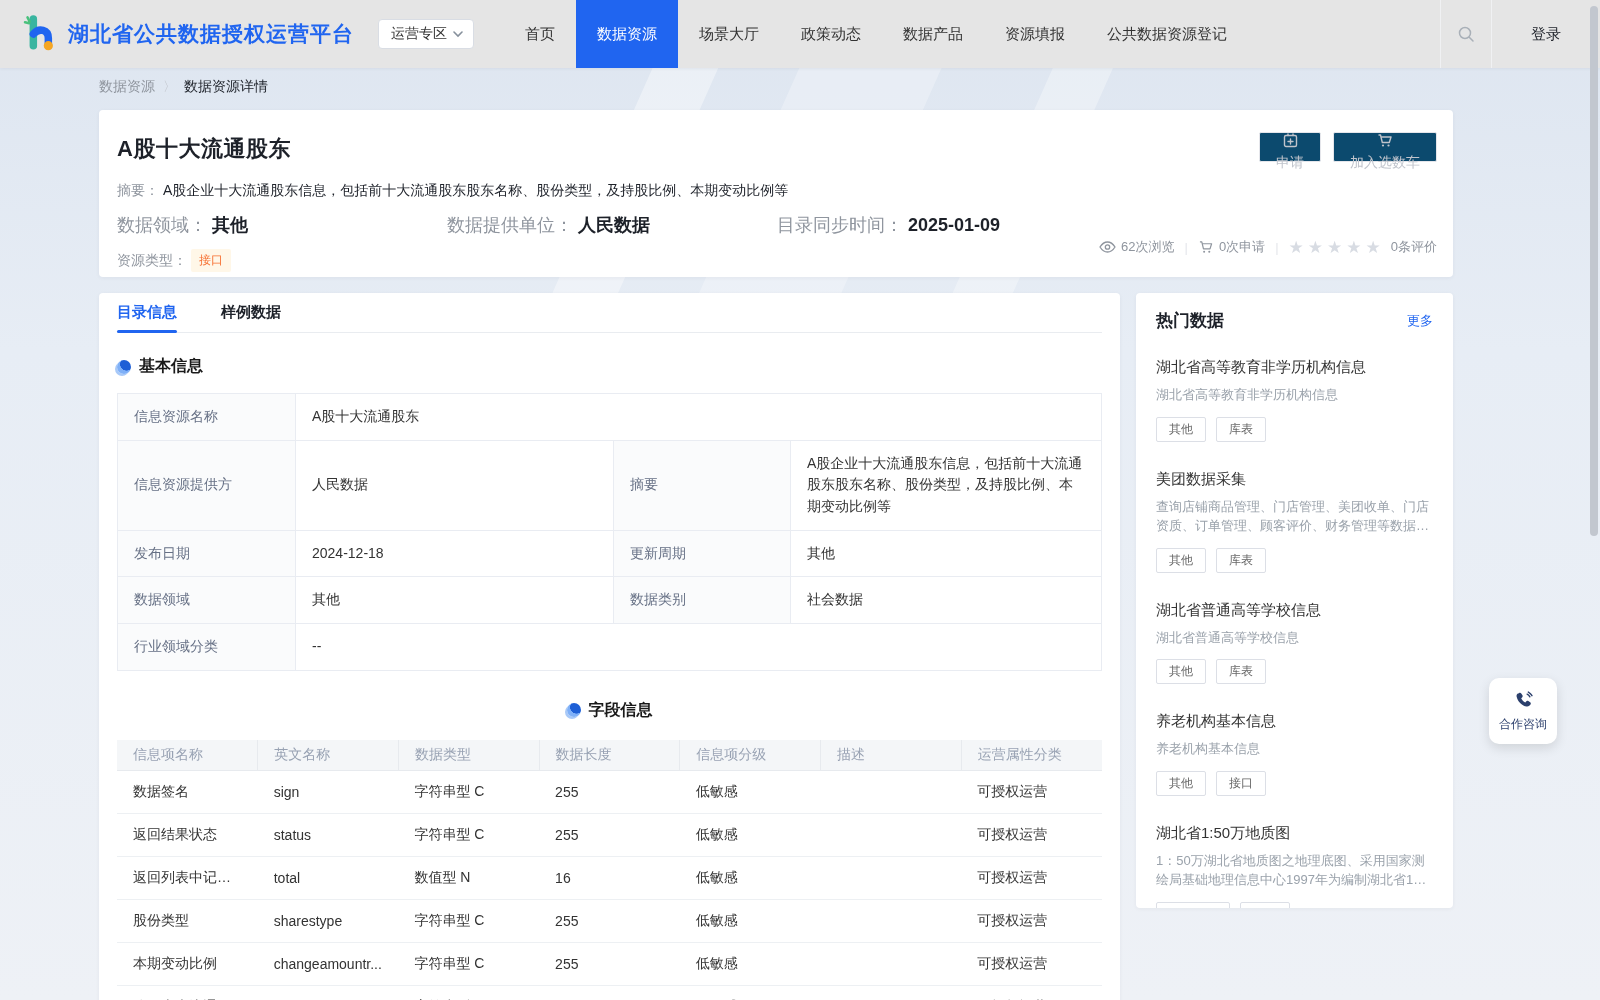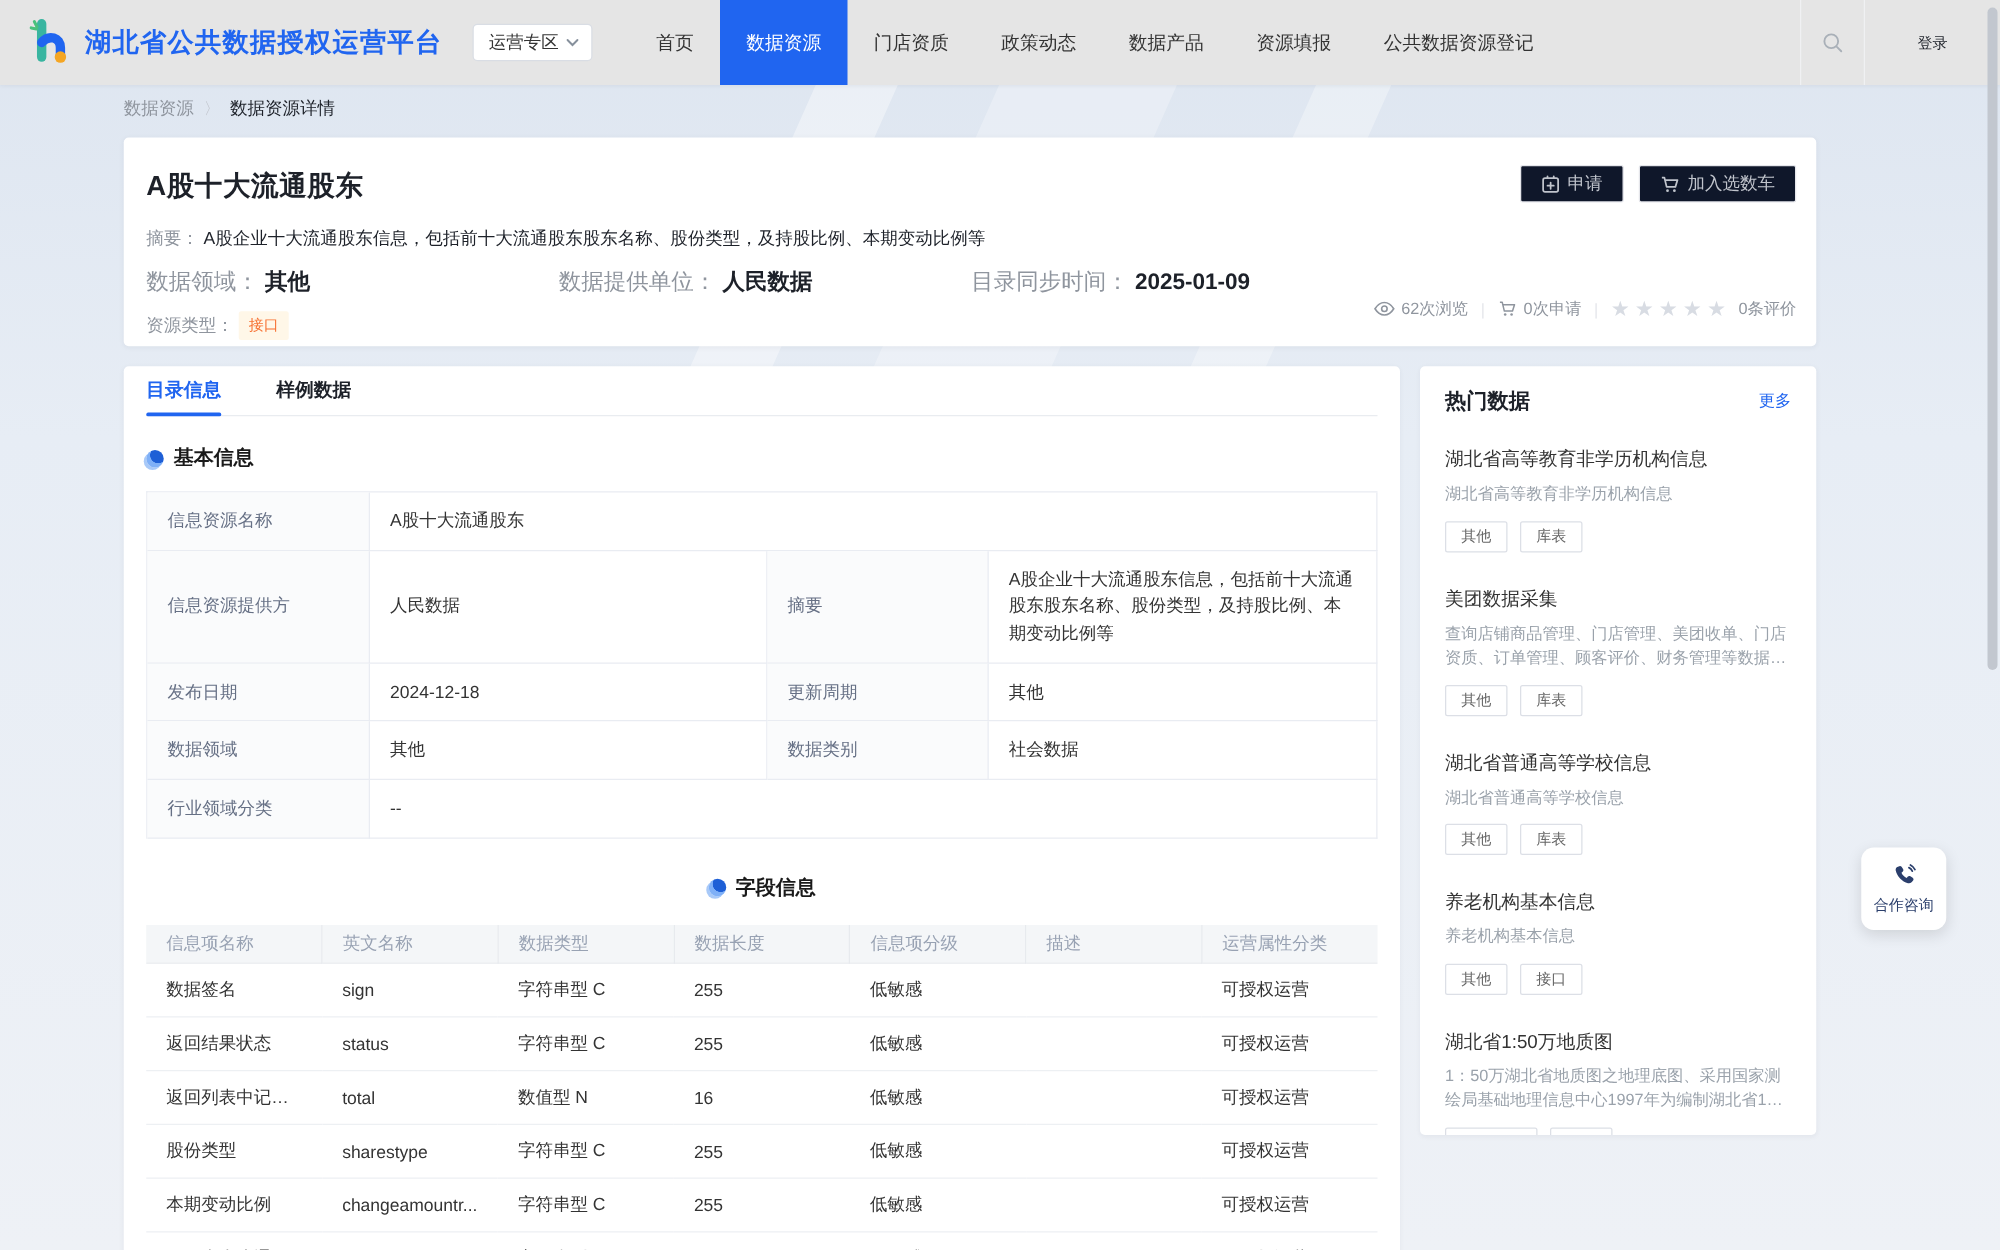--- a/index.html
+++ b/index.html
@@ -17,21 +17,21 @@
   .hdr { position:absolute; top:0; left:0; width:1600px; height:68px; background:#e5e5e5; display:flex; align-items:center; z-index:20; box-shadow:0 1px 3px rgba(31,45,61,.06); }
   .logo { display:flex; align-items:center; margin-left:20px; }
   .brand { font-size:21px; font-weight:bold; color:#2065f0; letter-spacing:1px; margin-left:8px; white-space:nowrap; }
   .zone-select { margin-left:24px; height:30px; border:1px solid #d9dde4; border-radius:4px; display:flex; align-items:center; padding:0 10px 0 12px; font-size:14px; color:#333; cursor:pointer; background:#fff; white-space:nowrap; }
   .zone-select .chev { margin-left:6px; color:#86909c; display:flex; }
   .nav { display:flex; align-items:stretch; height:68px; margin-left:30px; }
   .nav-item { display:flex; align-items:center; padding:0 21px; font-size:15px; color:#333; cursor:pointer; white-space:nowrap; }
   .nav-item.active { background:#2065f0; color:#fff; }
   .hdr-spacer { flex:1; }
   .search-box { width:52px; height:68px; border-left:1px solid #f0f1f3; border-right:1px solid #f0f1f3; display:flex; align-items:center; justify-content:center; cursor:pointer; }
-  .login { width:108px; text-align:center; font-size:12px; color:#1d2129; cursor:pointer; }
+  .login { width:108px; text-align:center; font-size:15px; color:#1d2129; cursor:pointer; }
 
   
   .crumbs { position:absolute; top:78px; left:99px; font-size:14px; display:flex; align-items:center; gap:8px; }
   .crumb-a { color:#8f959e; cursor:pointer; }
   .crumb-sep { color:#c0c4cc; font-size:13px; }
   .crumb-b { color:#1d2129; }
 
   .card { background:#fff; border-radius:4px; box-shadow:0 1px 4px rgba(31,45,61,.05); }
 
   
@@ -39,21 +39,21 @@
   .res-title { font-size:22px; font-weight:bold; color:#1d2129; letter-spacing:.5px; }
   .res-summary { margin-top:18px; font-size:14px; }
   .g-label { color:#8f959e; }
   .g-value { color:#1d2129; }
   .meta-row { margin-top:13px; display:flex; font-size:18px; }
   .meta-item { width:330px; }
   .meta-item .g-value { font-weight:bold; }
   .type-row { margin-top:12px; display:flex; align-items:center; font-size:14px; }
   .tag-orange { margin-left:4px; background:#fff7e8; color:#f77234; font-size:12px; padding:3px 8px; border-radius:2px; }
   .btns { position:absolute; top:22px; right:16px; display:flex; gap:12px; }
-  .btn-dis { height:30px; display:flex; align-items:center; gap:6px; padding:0 16px; background:#0f172a; border:1px solid #e5e6eb; border-radius:2px; color:#c0c4cc; font-size:14px; cursor:pointer; }
+  .btn-dis { height:30px; display:flex; align-items:center; gap:6px; padding:0 16px; background:#0c4a6e; border:1px solid #e5e6eb; border-radius:2px; color:#c0c4cc; font-size:14px; cursor:pointer;flex-direction:column; }
   .stats { position:absolute; right:16px; top:128px; display:flex; align-items:center; gap:10px; font-size:13px; color:#8f959e; }
   .stat { display:flex; align-items:center; gap:5px; }
   .sep { color:#e5e6eb; }
   .stars { display:flex; gap:4px; font-size:17px; color:#d8dce3; line-height:1; }
 
   
   .leftcard { position:absolute; left:99px; top:293px; width:1021px; height:760px; padding:0 18px; }
   .tabs { display:flex; gap:44px; border-bottom:1px solid #e9ecf0; height:40px; }
   .tab { position:relative; display:flex; align-items:center; font-size:15px; color:#1d2129; font-weight:bold; cursor:pointer; }
   .tab.active { color:#2065f0; }
@@ -116,21 +116,21 @@
     <span>运营专区</span>
     <span class="chev">
       <svg width="10" height="7" viewBox="0 0 10 7">
           <path d="M1 1 l4 4 4-4" stroke="#86909c" stroke-width="1.6" fill="none" stroke-linecap="round"></path>
         </svg>
     </span>
   </div>
   <div class="nav">
       <div class="nav-item">首页</div>
       <div class="nav-item active">数据资源</div>
-      <div class="nav-item">门店资质</div>
+      <div class="nav-item">场景大厅</div>
       <div class="nav-item">政策动态</div>
       <div class="nav-item">数据产品</div>
       <div class="nav-item">资源填报</div>
       <div class="nav-item">公共数据资源登记</div>
     </div>
   <div class="hdr-spacer"></div>
   <div class="search-box">
     <span>
       <svg width="18" height="18" viewBox="0 0 18 18">
           <circle cx="8" cy="8" r="5.5" stroke="#a9b0b8" stroke-width="1.5" fill="none"></circle>

